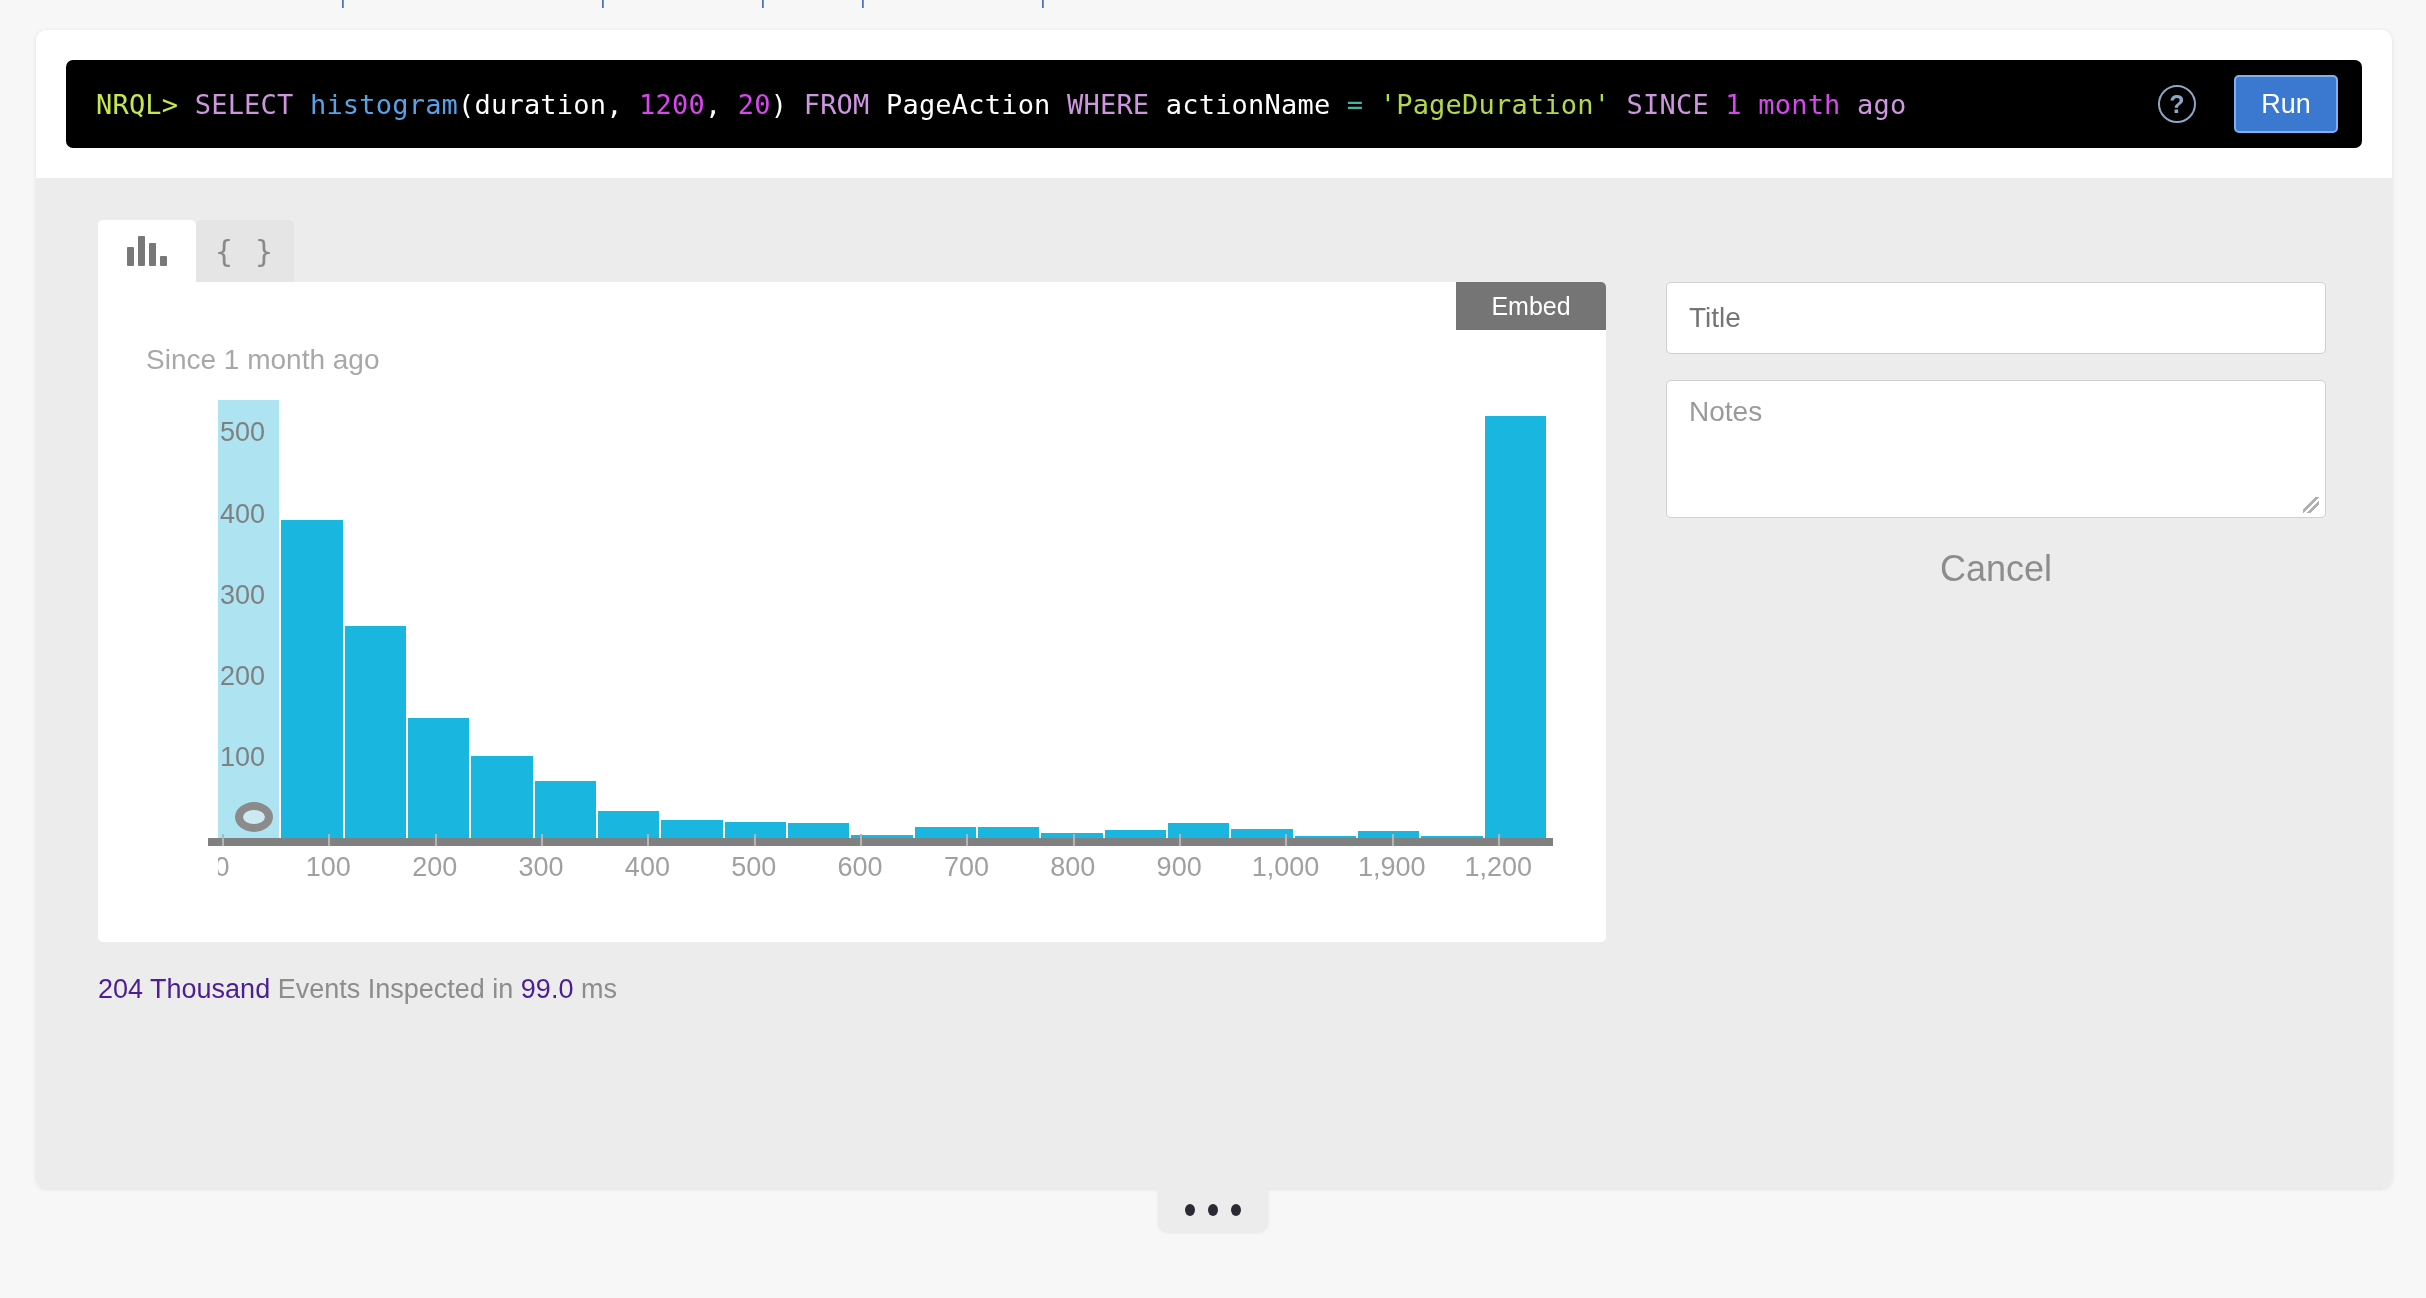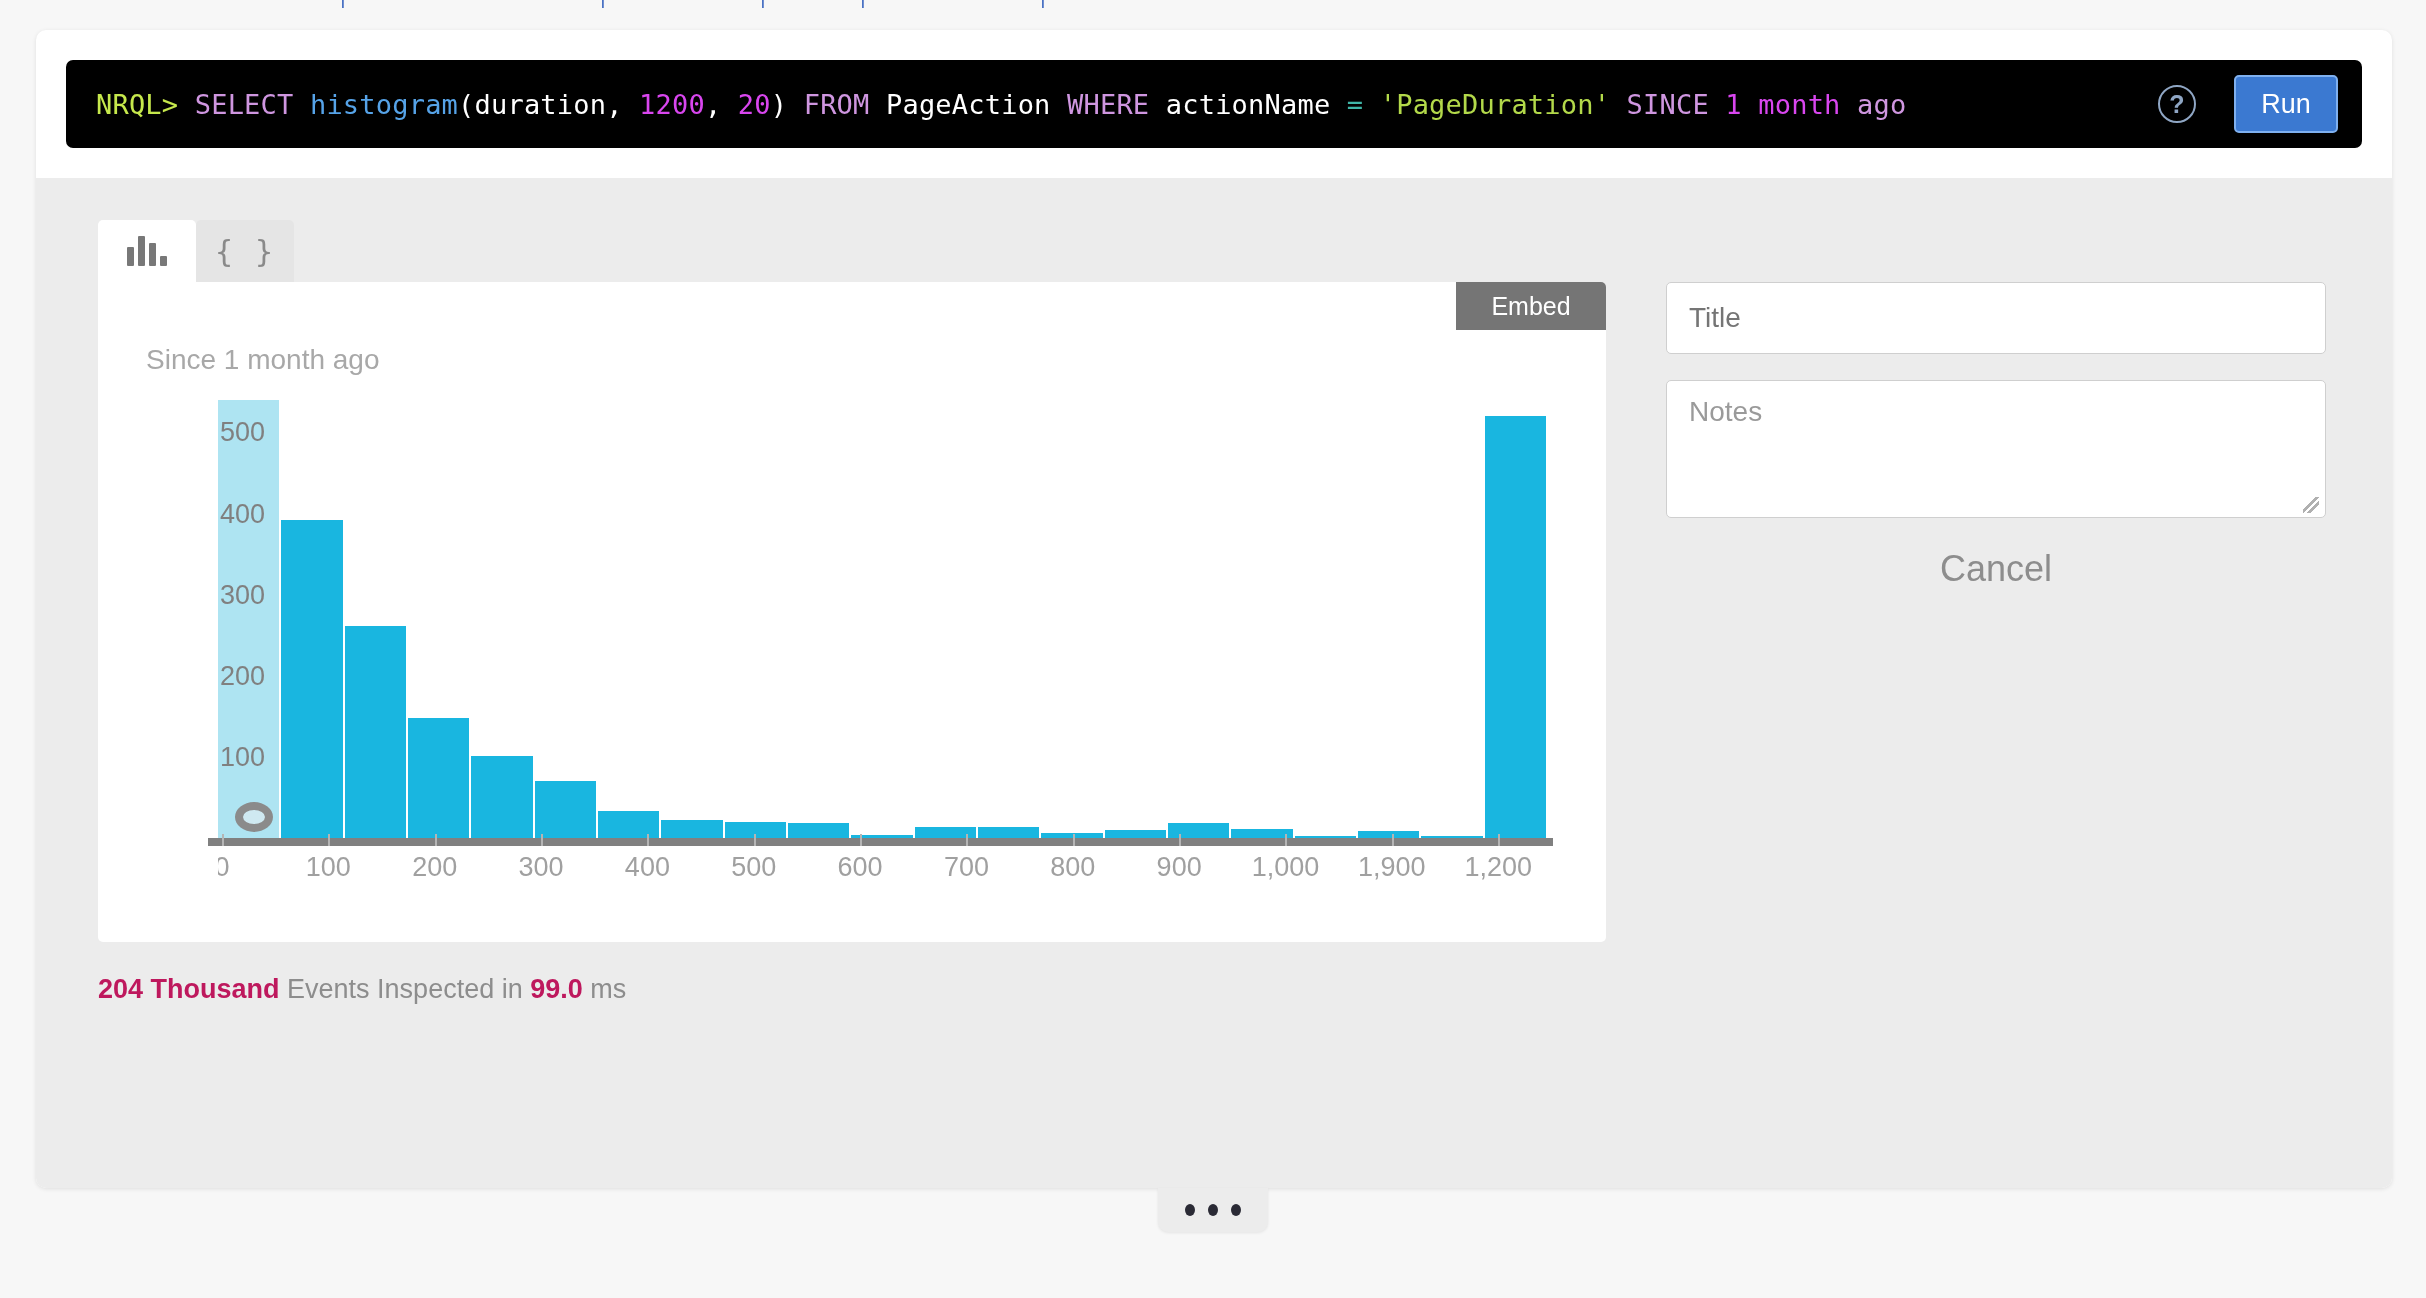--- a/index.html
+++ b/index.html
@@ -170,21 +170,21 @@
     width:38px; height:30px; border-radius:50%;
     border:8px solid #8b8b8b; background:#cfe9f1;
     box-sizing:border-box;
   }
 
   
   .stats {
     position:absolute; left:62px; top:796px;
     font-size:27px; color:#8d8d8d;
   }
-  .stats b { color:#be185d; font-weight:bold; }
+  .stats b { color:#4c1d95; font-weight:normal; }
 
   
   .side { position:absolute; left:1630px; top:104px; width:660px; }
   .field {
     width:100%; background:#ffffff;
     border:1.5px solid #cfcfcf; border-radius:5px;
     font-size:28px; color:#9a9a9a;
     padding: 0 22px;
     font-family:"Liberation Sans", sans-serif;
   }

